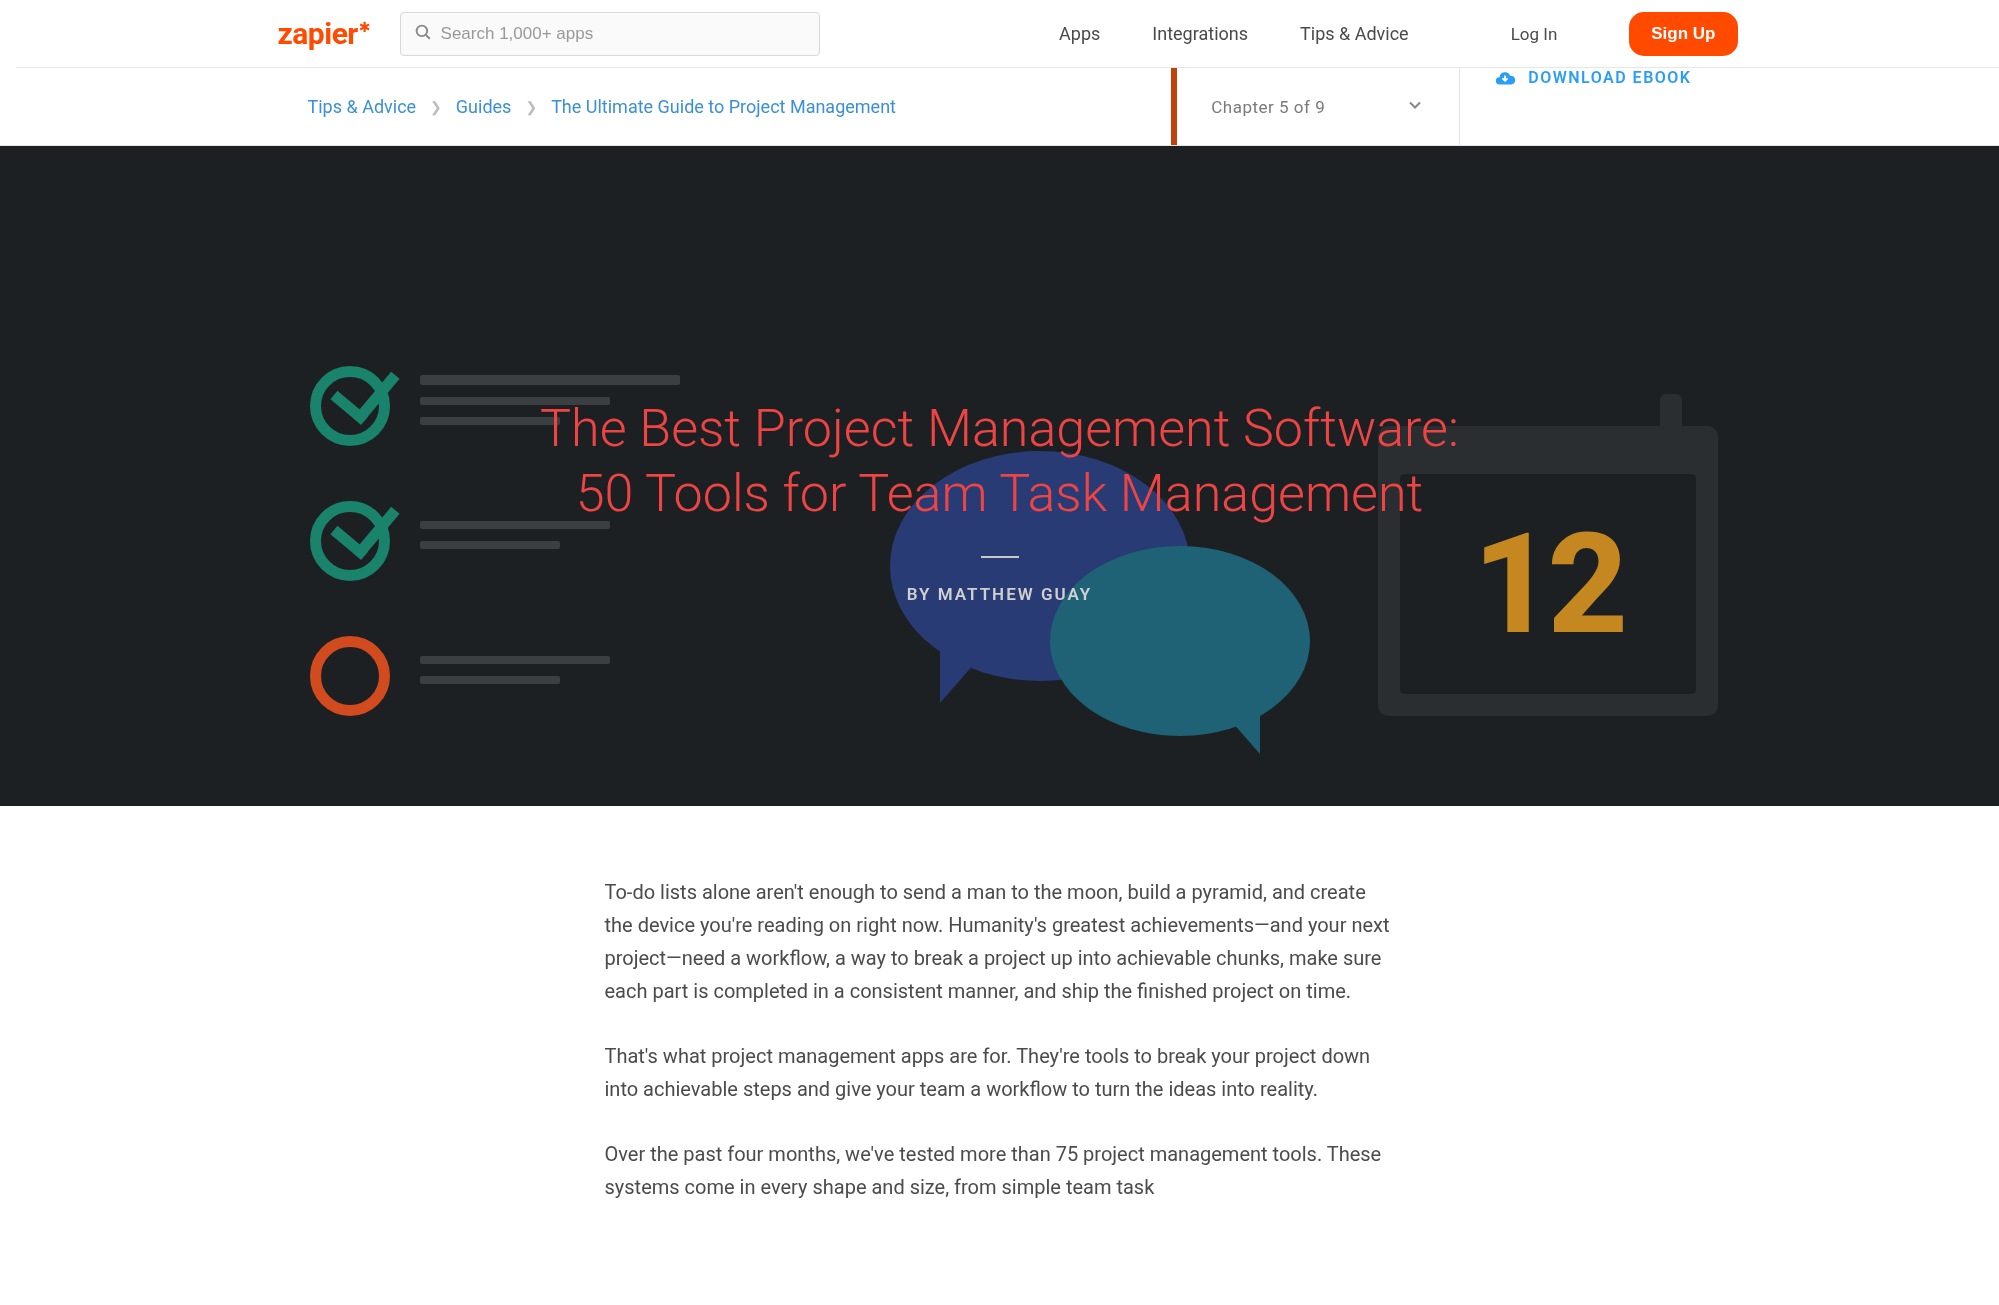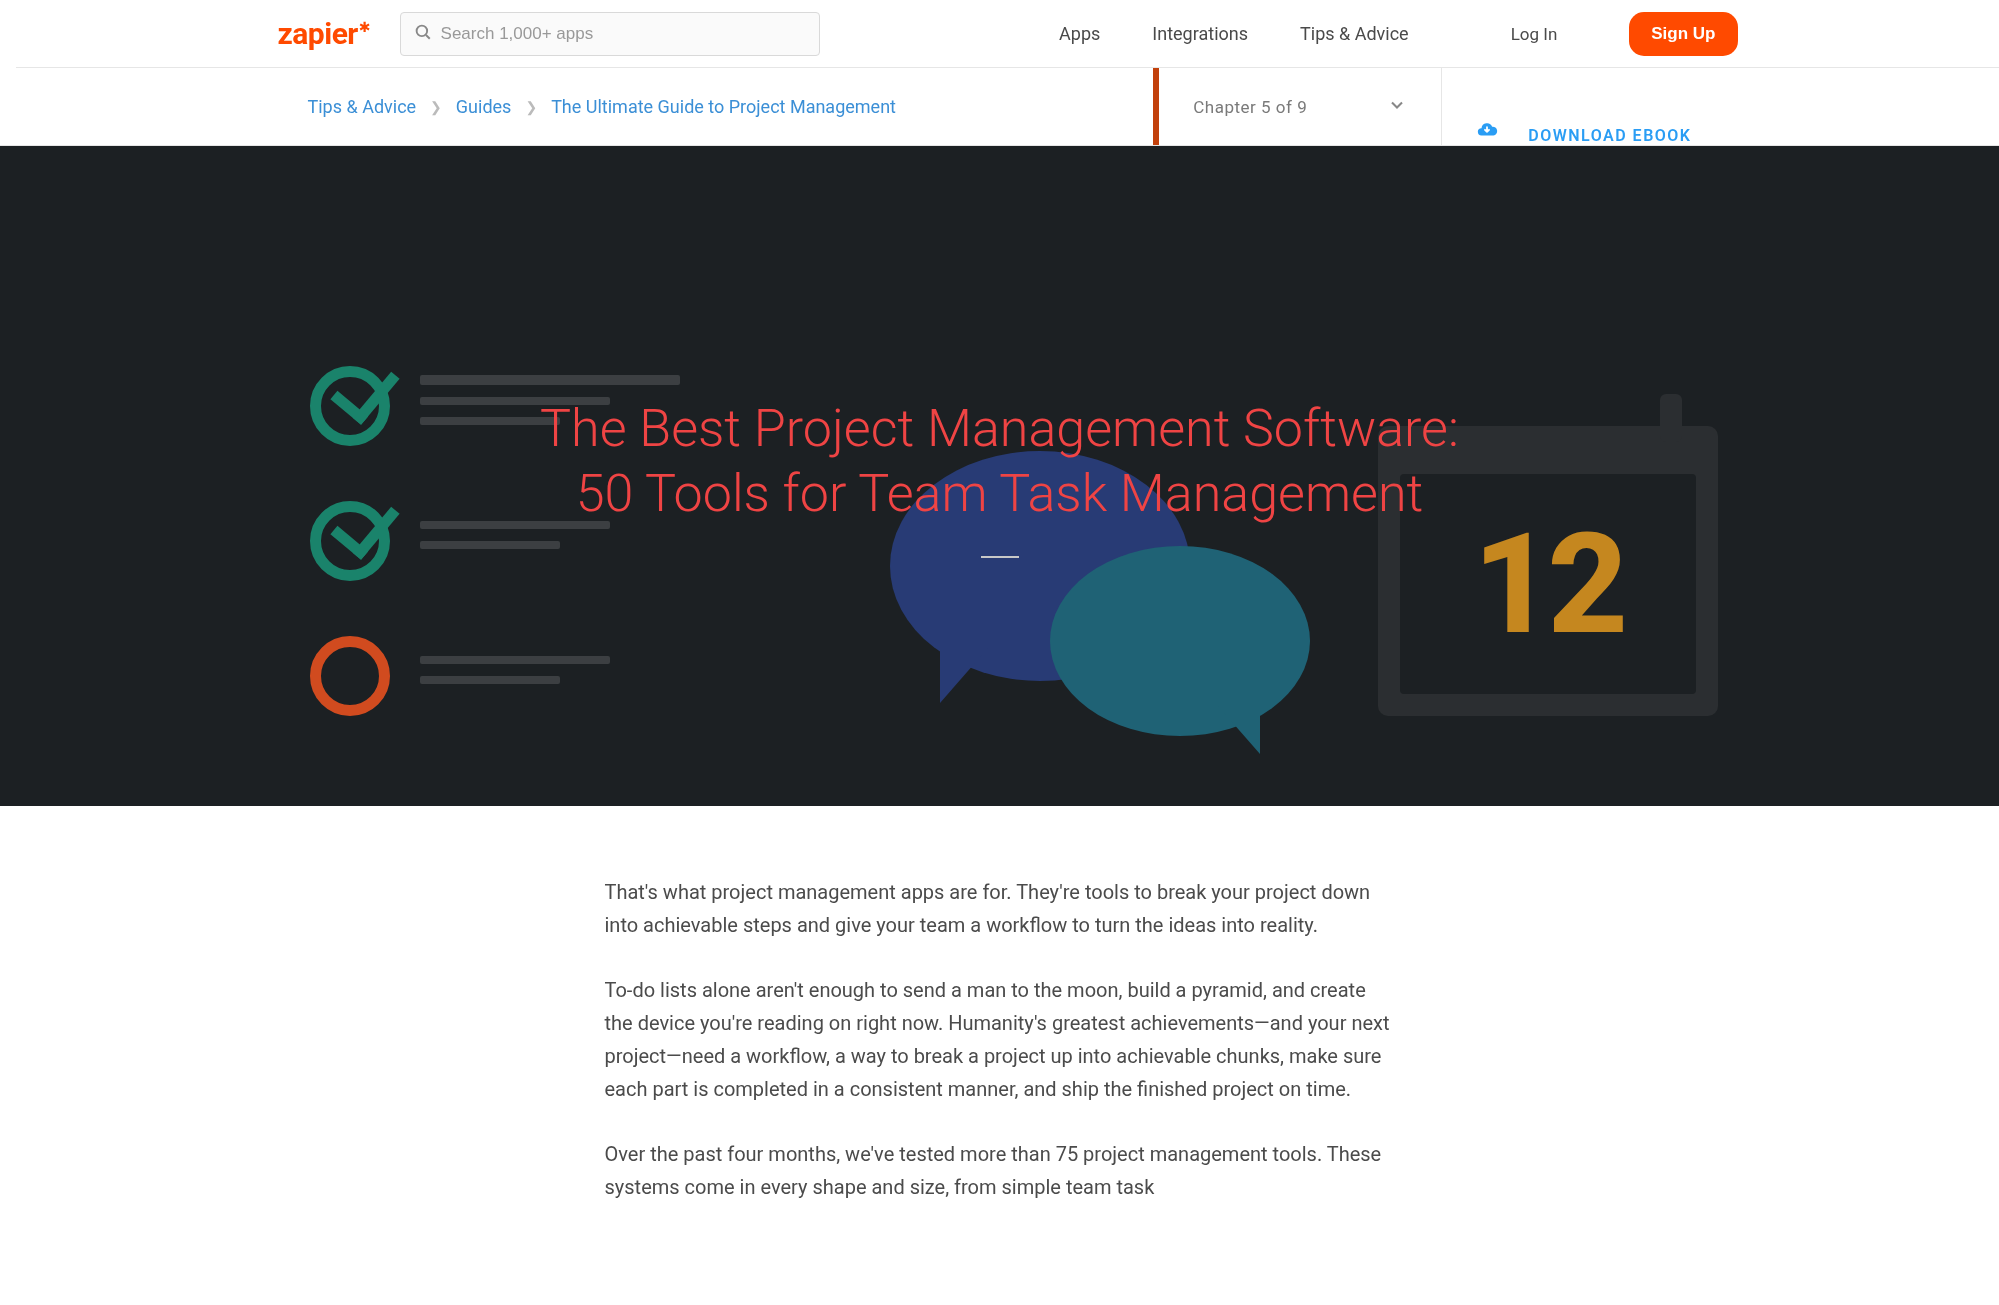--- a/index.html
+++ b/index.html
@@ -23,21 +23,21 @@
     .signup-btn { background: #ff4a00; color: #fff; border: none; border-radius: 15px; padding: 12px 22px; font-size: 17px; font-weight: 600; cursor: pointer; margin-left: 20px; }
 
     
     .subbar { height: 78px; border-bottom: 1px solid #e6e6e6; }
     .subbar-inner { max-width: 1460px; margin: 0 auto; height: 100%; display: flex; align-items: stretch; padding: 0 38px; }
     .breadcrumbs { display: flex; align-items: center; gap: 14px; font-size: 18px; flex: 1; }
     .crumb { color: #3b8fd6; cursor: pointer; }
     .crumb-sep { color: #bbb; font-size: 14px; }
     .chapter-cell { border-left: 6px solid #c2410c; display: flex; align-items: center; padding: 0 34px; gap: 80px; color: #7a7a7a; font-size: 17px; letter-spacing: 0.5px; cursor: pointer; }
     .chapter-cell .chev { color: #888; }
-    .download-cell { border-left: 1px solid #e6e6e6; display: flex; align-items: flex-end; padding: 0 0 0 34px; gap: 30px; color: #2a9df4; font-size: 16px; letter-spacing: 1.5px; font-weight: 600; cursor: pointer; }
+    .download-cell { border-left: 1px solid #e6e6e6; display: flex; align-items: flex-start; padding: 0 0 0 34px; gap: 12px; color: #2a9df4; font-size: 16px; letter-spacing: 1.5px; font-weight: 600; cursor: pointer; }
 
     
     .hero { background: #1c2023; position: relative; height: 660px; overflow: hidden; }
     .hero-inner { max-width: 1460px; margin: 0 auto; position: relative; height: 100%; }
     .hero-text { position: absolute; top: 250px; left: 0; right: 0; text-align: center; z-index: 5; }
     .hero-title { color: #ef4444; font-weight: 300; font-size: 52px; line-height: 1.25; }
     .hero-divider { width: 38px; height: 2px; background: #c8c8c8; margin: 30px auto 26px; }
     .hero-byline { color: #d0d0d0; font-size: 17px; letter-spacing: 2px; font-weight: 600; }
 
     .hero-art { position: absolute; inset: 0; }
@@ -163,21 +163,22 @@
             <span class="calendar-num">12</span>
           </div>
       </div>
     </div>
     <div class="hero-text">
       <h1 class="hero-title">
         <span>The Best Project Management Software:</span><br>
         <span>50 Tools for Team Task Management</span>
       </h1>
       <div class="hero-divider"></div>
+      <div class="hero-byline">BY MATTHEW GUAY</div>
     </div>
   </div>
 </section>
 
 <article class="article-wrap">
+  <p>To-do lists alone aren't enough to send a man to the moon, build a pyramid, and create the device you're reading on right now. Humanity's greatest achievements—and your next project—need a workflow, a way to break a project up into achievable chunks, make sure each part is completed in a consistent manner, and ship the finished project on time.</p>
   <p>That's what project management apps are for. They're tools to break your project down into achievable steps and give your team a workflow to turn the ideas into reality.</p>
-  <p>To-do lists alone aren't enough to send a man to the moon, build a pyramid, and create the device you're reading on right now. Humanity's greatest achievements—and your next project—need a workflow, a way to break a project up into achievable chunks, make sure each part is completed in a consistent manner, and ship the finished project on time.</p>
   <p>Over the past four months, we've tested more than 75 project management tools. These systems come in every shape and size, from simple team task</p>
 </article>
 
 </body></html>

